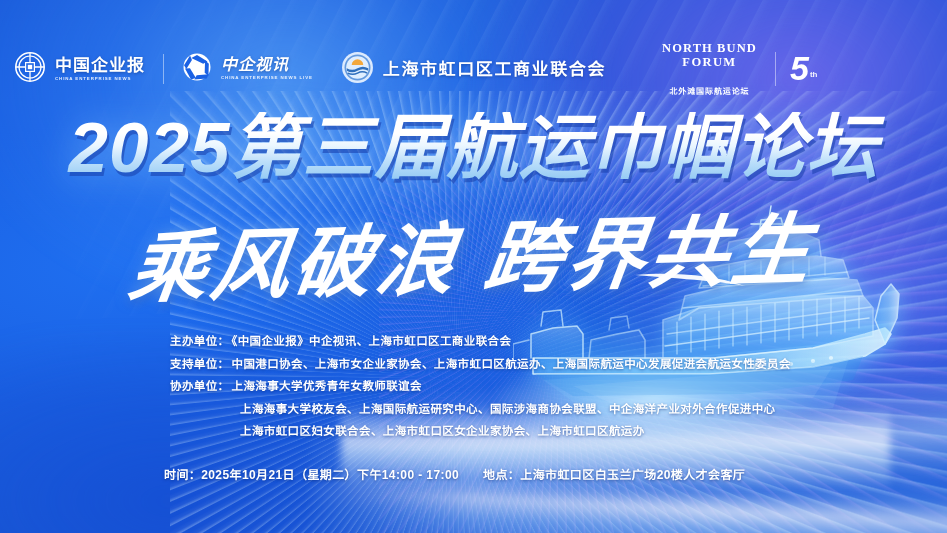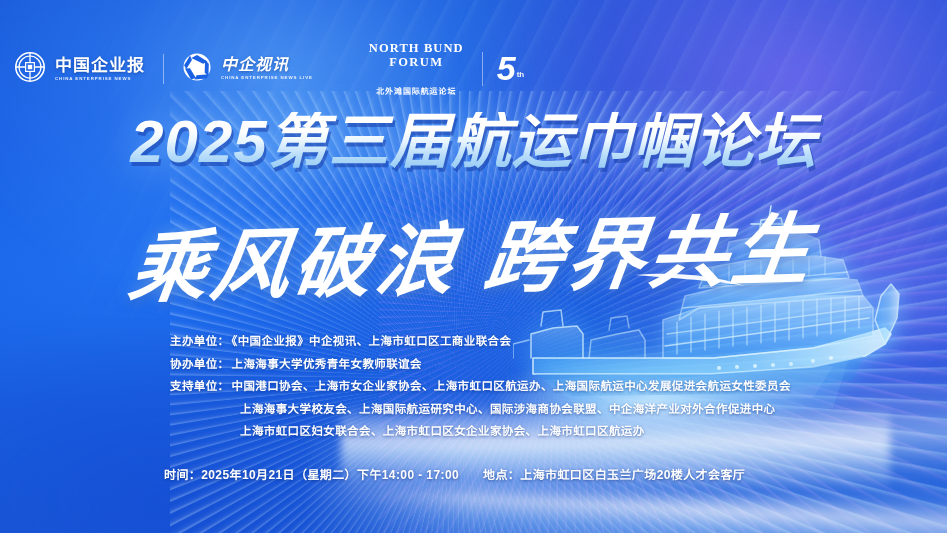--- a/index.html
+++ b/index.html
@@ -154,21 +154,21 @@
   .anniv{display:flex;align-items:flex-end;gap:2px;}
   .anniv .num{
     color:#fff;font-size:34px;font-weight:800;line-height:.82;font-style:italic;
     letter-spacing:-1px;
   }
   .anniv .th{color:rgba(255,255,255,.92);font-size:8px;font-weight:700;padding-bottom:4px;}
 
   
   .title-main{
     position:absolute;left:0;top:112px;width:100%;text-align:center;z-index:6;
-    font-size:60px;font-weight:900;font-style:italic;
+    font-size:71px;font-weight:900;font-style:italic;
     letter-spacing:1px;
     line-height:1;
     background:linear-gradient(180deg,#ffffff 0%,#ffffff 30%,#eaf6ff 48%,#bcdffa 70%,#8cc6f3 100%);
     -webkit-background-clip:text;background-clip:text;
     color:transparent;-webkit-text-fill-color:transparent;
     filter:drop-shadow(2px 4px 0 rgba(22,60,170,.55)) drop-shadow(0 0 18px rgba(150,210,255,.45));
     white-space:nowrap;
   }
 
   
@@ -350,20 +350,35 @@
           </g>
           <path d="M13.2 11.4 L23 16.2 L13.2 21.2z" fill="#fff"></path>
         </svg>
       </span>
       <span class="logo-text">
         <span class="logo-cn">中企视讯</span>
         <span class="logo-en">CHINA ENTERPRISE NEWS LIVE</span>
       </span>
     </div>
 
+    <div class="logo-unit t3">
+      <span class="logo-mark">
+        <svg width="33" height="33" viewBox="0 0 32 32" aria-hidden="true">
+          <circle cx="16" cy="16" r="15" fill="#e9f3ff" opacity=".92"></circle>
+          <circle cx="16" cy="16" r="12.6" fill="#3b7fd4" opacity=".75"></circle>
+          <circle cx="16" cy="16" r="11" fill="#dfeeff"></circle>
+          <path d="M10.4 13.6 A5.6 5.6 0 0 1 21.6 13.6 Z" fill="#f3a83c"></path>
+          <path d="M5.6 16.8 q5.2 3 10.4 0 q5.2 -3 10.4 0 v2.4 q-5.2 -3 -10.4 0 q-5.2 3 -10.4 0z" fill="#2f6fbd"></path>
+          <path d="M6.6 21.4 q4.8 2.4 9.4 0 q4.6 -2.4 9.4 0" fill="none" stroke="#2f6fbd" stroke-width="1.5"></path>
+        </svg>
+      </span>
+      <span class="logo-text">
+        <span class="logo-cn">上海市虹口区工商业联合会</span>
+      </span>
+    </div>
 
     <div class="logo-unit" style="padding-left:42px;">
       <span class="nb-logo">
         <span class="nb-en">
           <span>NORTH BUND</span>
           <span class="r2">FORUM</span>
         </span>
         <span class="nb-cn">北外滩国际航运论坛</span>
       </span>
     </div>
@@ -385,24 +400,24 @@
     <svg class="swoosh" viewBox="0 0 118 22" aria-hidden="true">
       <path d="M2 5 C36 2 78 4 112 16 C94 12 52 9 2 5 Z" fill="#ffffff" opacity=".95"></path>
     </svg>
   </div>
 
   <div class="info">
     <div class="info-row">
       <span class="lbl">主办单位：</span><span>《中国企业报》中企视讯、上海市虹口区工商业联合会</span>
     </div>
     <div class="info-row">
+      <span class="lbl">支持单位：</span><span>中国港口协会、上海市女企业家协会、上海市虹口区航运办、上海国际航运中心发展促进会航运女性委员会</span>
+    </div>
+    <div class="info-row">
       <span class="lbl">协办单位：</span><span>上海海事大学优秀青年女教师联谊会</span>
-    </div>
-    <div class="info-row">
-      <span class="lbl">支持单位：</span><span>中国港口协会、上海市女企业家协会、上海市虹口区航运办、上海国际航运中心发展促进会航运女性委员会</span>
     </div>
     <div class="info-row indent">
       <span>上海海事大学校友会、上海国际航运研究中心、国际涉海商协会联盟、中企海洋产业对外合作促进中心</span>
     </div>
     <div class="info-row indent">
       <span>上海市虹口区妇女联合会、上海市虹口区女企业家协会、上海市虹口区航运办</span>
     </div>
   </div>
 
   <div class="footer">

